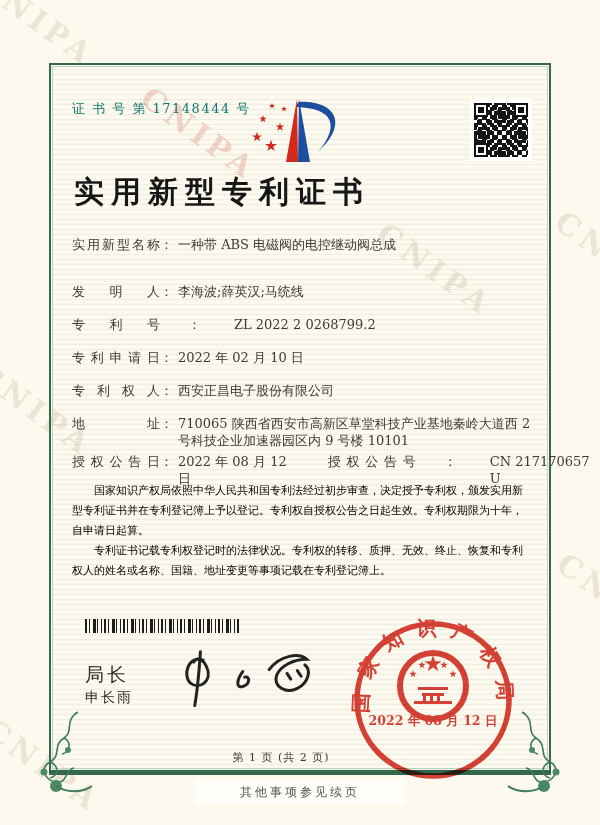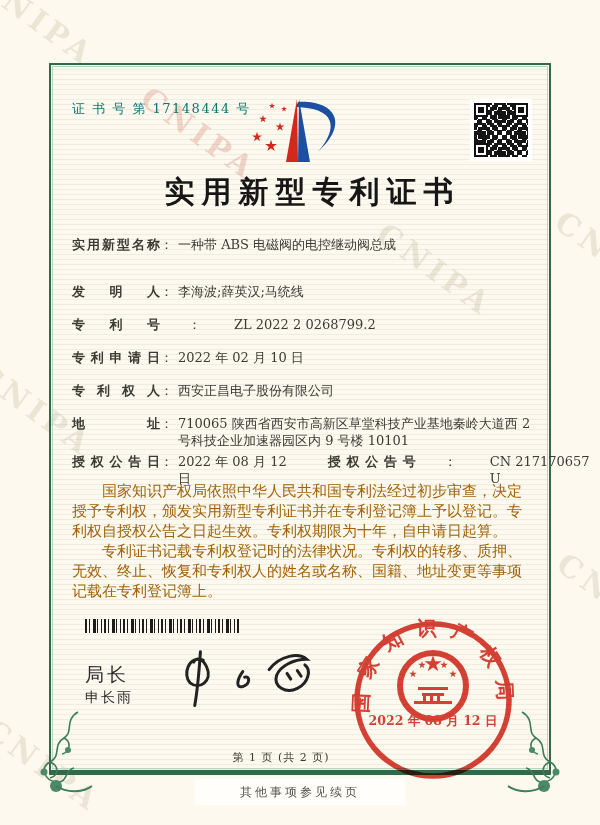--- a/index.html
+++ b/index.html
@@ -15,35 +15,35 @@
 
   
   .frame{position:absolute;left:49px;top:63px;width:502px;height:712px;
          box-sizing:border-box;border:2px solid #33684a;border-bottom:5px solid #33684a;
          background:repeating-linear-gradient(0deg,rgba(47,109,77,.08) 0 1px,rgba(0,0,0,0) 1px 5px);}
   .frame-inner{position:absolute;left:1px;top:1px;right:1px;bottom:1px;
          border:1px solid #b9d4c3;pointer-events:none;}
 
   .certno{position:absolute;left:72px;top:100px;font-size:13px;letter-spacing:1.5px;color:#0f766e;}
 
-  .title{position:absolute;left:49px;top:172px;width:502px;text-align:center;
+  .title{position:absolute;left:49px;top:172px;width:502px;text-align:left;
          font-size:30px;font-weight:bold;letter-spacing:7px;color:#161616;padding-left:25px;
          box-sizing:border-box;}
 
   
   .row{position:absolute;left:72px;display:flex;align-items:flex-start;
        font-size:13px;color:#3b3b33;line-height:17px;}
-  .lbl{display:inline-block;width:88px;text-align:justify;text-align-last:justify;flex:none;font-weight:bold;}
+  .lbl{display:inline-block;width:88px;text-align:justify;text-align-last:justify;flex:none;}
   .colon{flex:none;}
   .val{margin-left:5px;}
   .val.addr{width:368px;}
   .pair2{margin-left:26px;display:flex;gap:28px;}
 
-  .paras{position:absolute;left:72px;top:481px;width:458px;font-size:15px;
-         line-height:20px;color:#a16207;}
+  .paras{position:absolute;left:72px;top:481px;width:458px;font-size:11px;
+         line-height:20px;color:#000000;}
   .paras p{margin:0;text-indent:2em;}
 
   
   .barcode{position:absolute;left:85px;top:619px;width:156px;height:14px;
     background:repeating-linear-gradient(90deg,
       #1c1c1c 0 2px,rgba(0,0,0,0) 2px 4px,#1c1c1c 4px 5px,rgba(0,0,0,0) 5px 8px,
       #1c1c1c 8px 11px,rgba(0,0,0,0) 11px 12px,#1c1c1c 12px 13px,rgba(0,0,0,0) 13px 16px,
       #1c1c1c 16px 17px,rgba(0,0,0,0) 17px 19px);}
 
   

